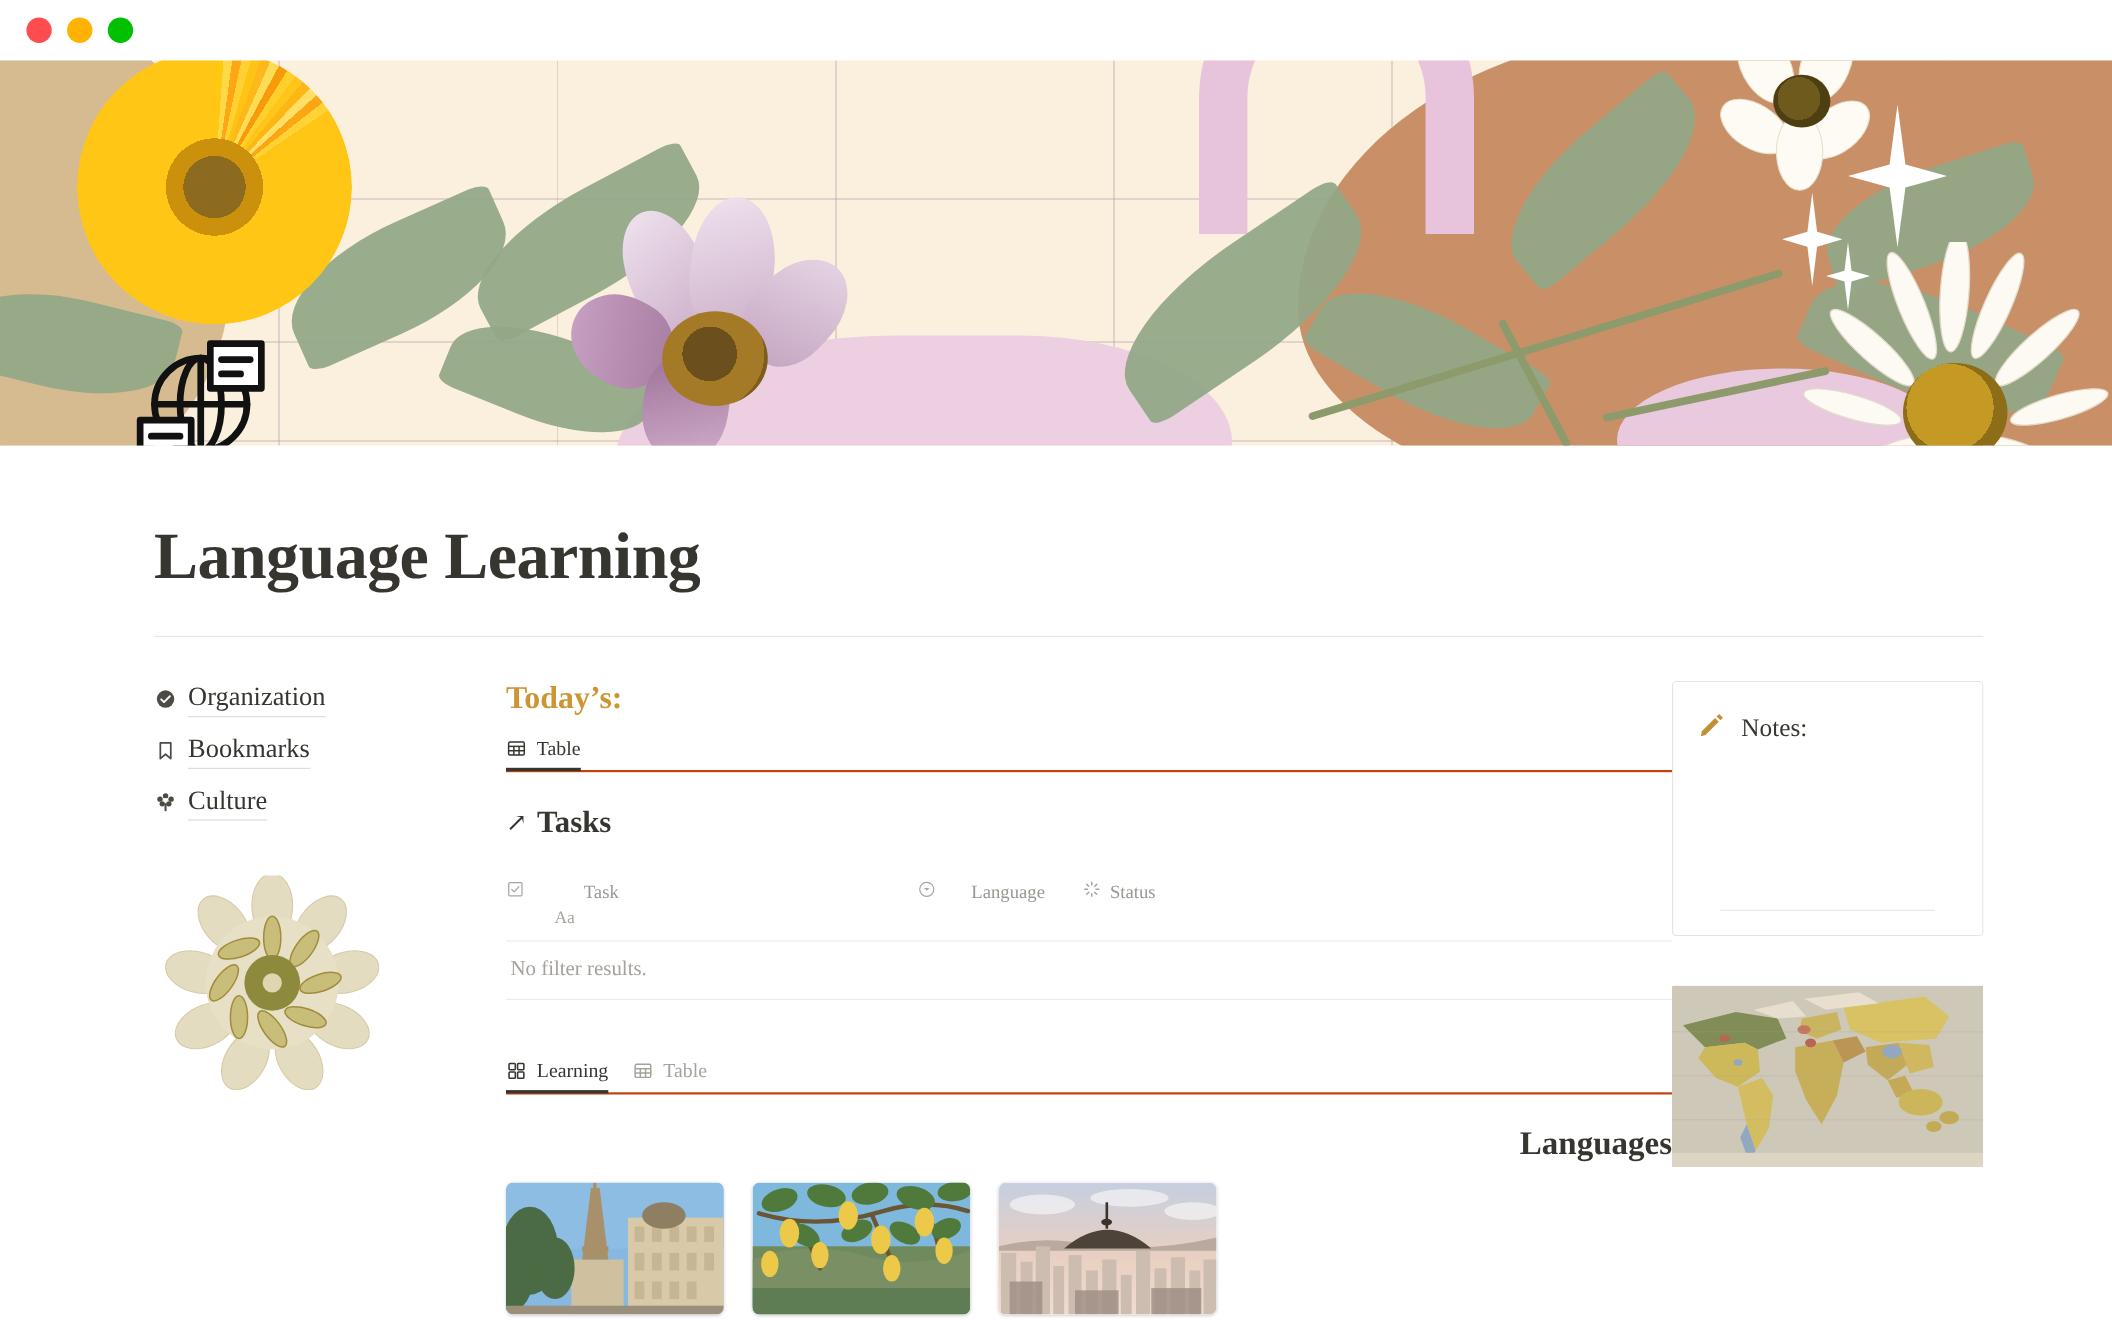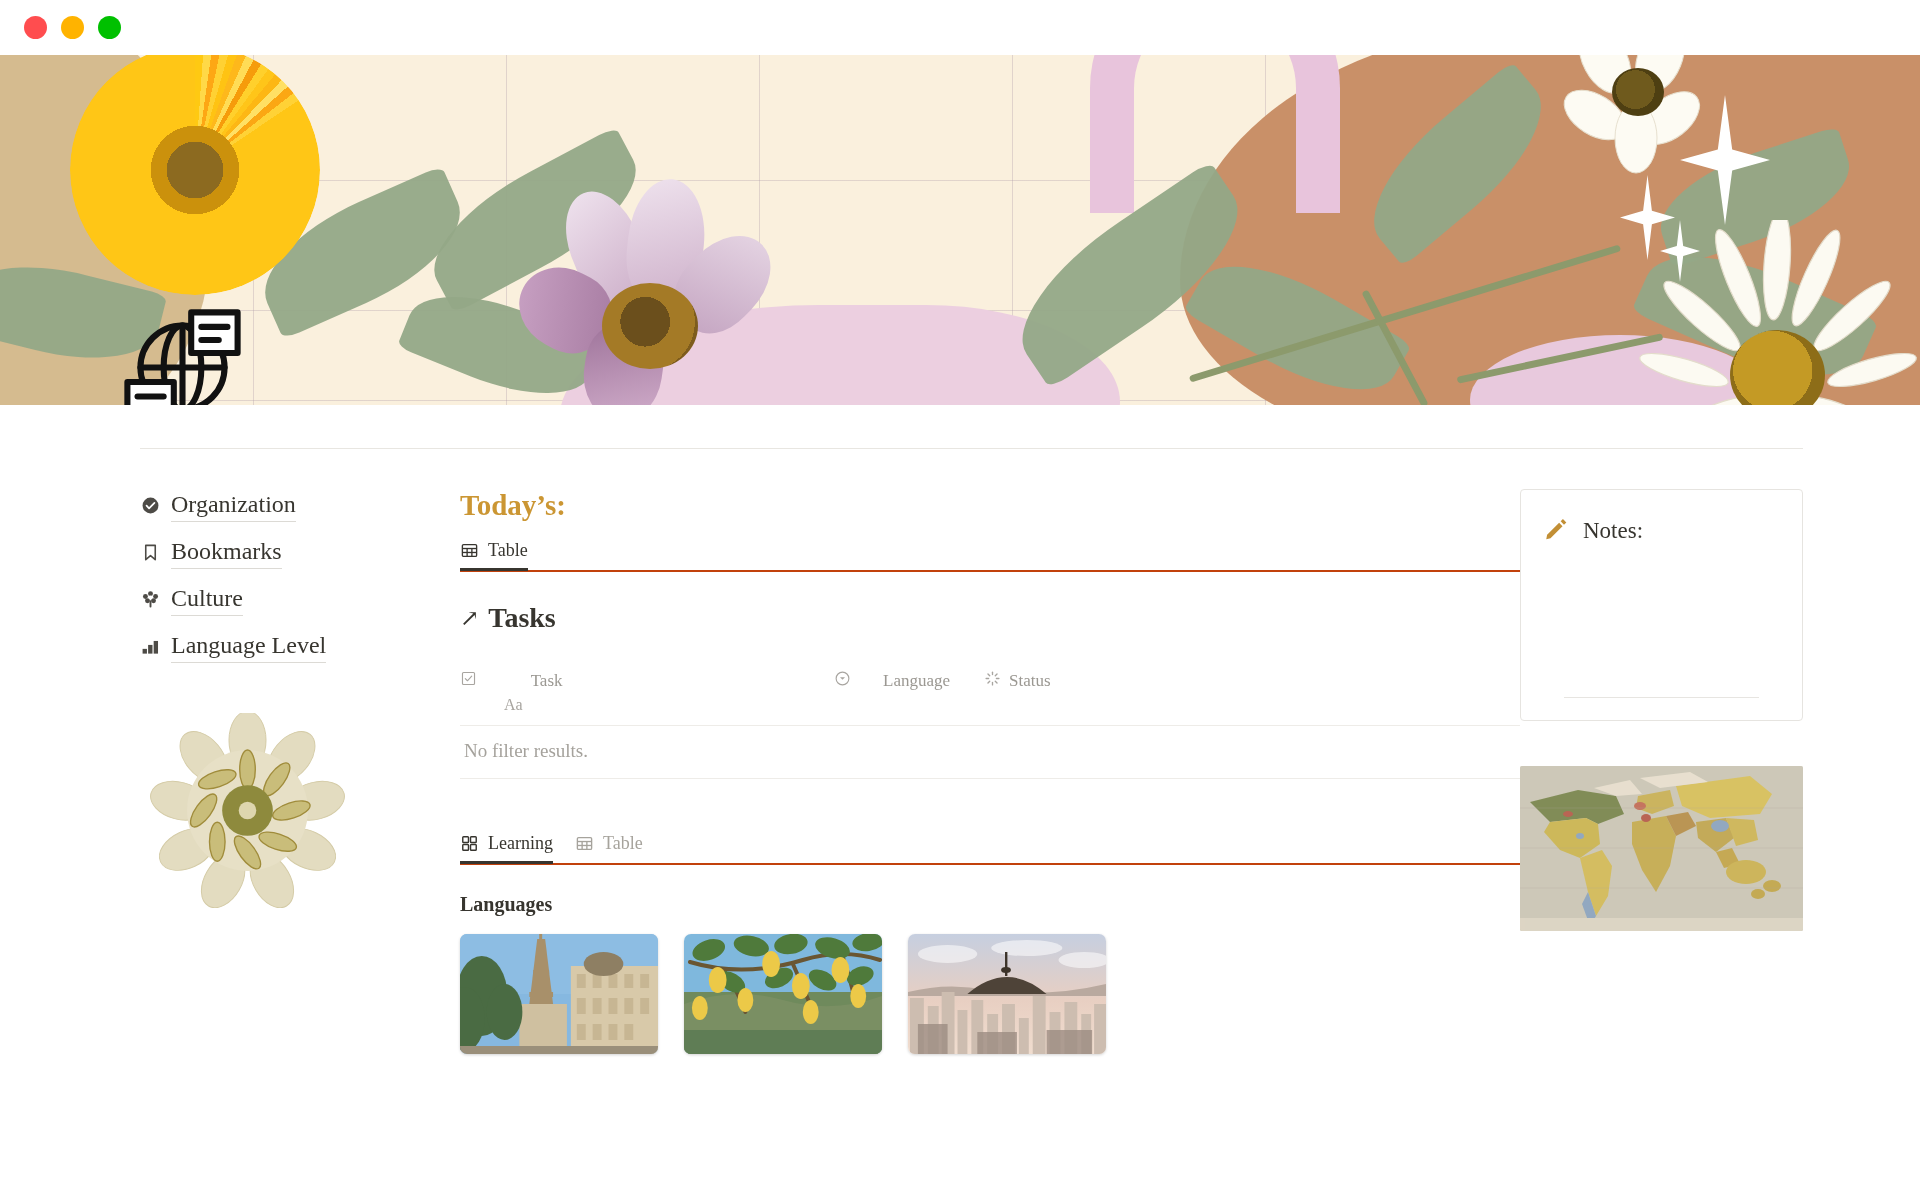--- a/index.html
+++ b/index.html
@@ -192,21 +192,21 @@
   .ch.c-task { width: 330px; }
   .ch.c-lang { width: 150px; gap: 32px; }
   .ch.c-status { width: 160px; }
   .aa { font-size: 16px; color: #a8a5a0; margin-top: 48px; }
   .empty-row {
     padding: 14px 0 16px 4px; font-size: 19px; color: #a5a29c;
     border-bottom: 1px solid #eeece8;
   }
 
   .gallery-tabs { margin-top: 54px; }
-  .gallery-title { font-size: 20px; font-weight: bold; margin: 28px 0 18px 0; }
+  .gallery-title { font-size: 30px; font-weight: bold; margin: 28px 0 18px 0; text-align: right; }
   .cards { display: flex; gap: 26px; }
   .card {
     width: 198px; height: 120px; border-radius: 7px; overflow: hidden;
     box-shadow: 0 1px 3px rgba(0,0,0,.18); position: relative;
   }
   .card svg { display: block; width: 100%; height: 100%; }
 
   
   .notes-card {
     border: 1px solid #e6e4e0; border-radius: 4px;
@@ -309,20 +309,21 @@
       <rect x="12" y="60" width="32" height="28" fill="#fff"></rect>
       <line x1="19" y1="70" x2="37" y2="70"></line>
         <line x1="19" y1="79" x2="31" y2="79"></line>
     </svg>
   </div>
 </div>
 
 <div class="page">
   <div class="content-wrap">
 
+    <h1 class="page-title">Language Learning</h1>
     <div class="title-rule"></div>
 
     <div class="columns">
 
       <div class="col-left">
 
         <div class="nav-item">
           <span class="nav-icon">
             <svg width="19" height="19" viewBox="0 0 24 24" fill="#4d4b46">
               <circle cx="12" cy="12" r="10"></circle>
@@ -350,30 +351,20 @@
               <circle cx="18.4" cy="8.2" r="3.1"></circle>
                 <circle cx="8.2" cy="13.6" r="3.1"></circle>
               <circle cx="15.8" cy="13.6" r="3.1"></circle>
               <circle cx="12" cy="9.4" r="2.4" fill="#fff"></circle>
               <rect x="10.8" y="13" width="2.4" height="9" rx="1.1"></rect>
             </svg>
           </span>
           <span class="nav-label">Culture</span>
         </div>
 
-        <div class="nav-item">
-          <span class="nav-icon">
-            <svg width="19" height="19" viewBox="0 0 24 24" fill="#4d4b46">
-              <rect x="2" y="15" width="5.5" height="6"></rect>
-              <rect x="9" y="10" width="5.5" height="11"></rect>
-              <rect x="16" y="5" width="5.5" height="16"></rect>
-            </svg>
-          </span>
-          <span class="nav-label">Language Level</span>
-        </div>
 
         <div class="pressed-flower">
           <svg viewBox="0 0 200 200">
             <g fill="#e3dcc0" stroke="#d4cba6" stroke-width="1">
               <g>
                 <ellipse cx="100" cy="28" rx="19" ry="30"></ellipse>
                 <ellipse cx="145" cy="45" rx="19" ry="30" transform="rotate(40 145 45)"></ellipse>
                 <ellipse cx="170" cy="90" rx="19" ry="30" transform="rotate(75 170 90)"></ellipse>
                 <ellipse cx="162" cy="140" rx="19" ry="30" transform="rotate(115 162 140)"></ellipse>
                 <ellipse cx="125" cy="172" rx="19" ry="30" transform="rotate(150 125 172)"></ellipse>

